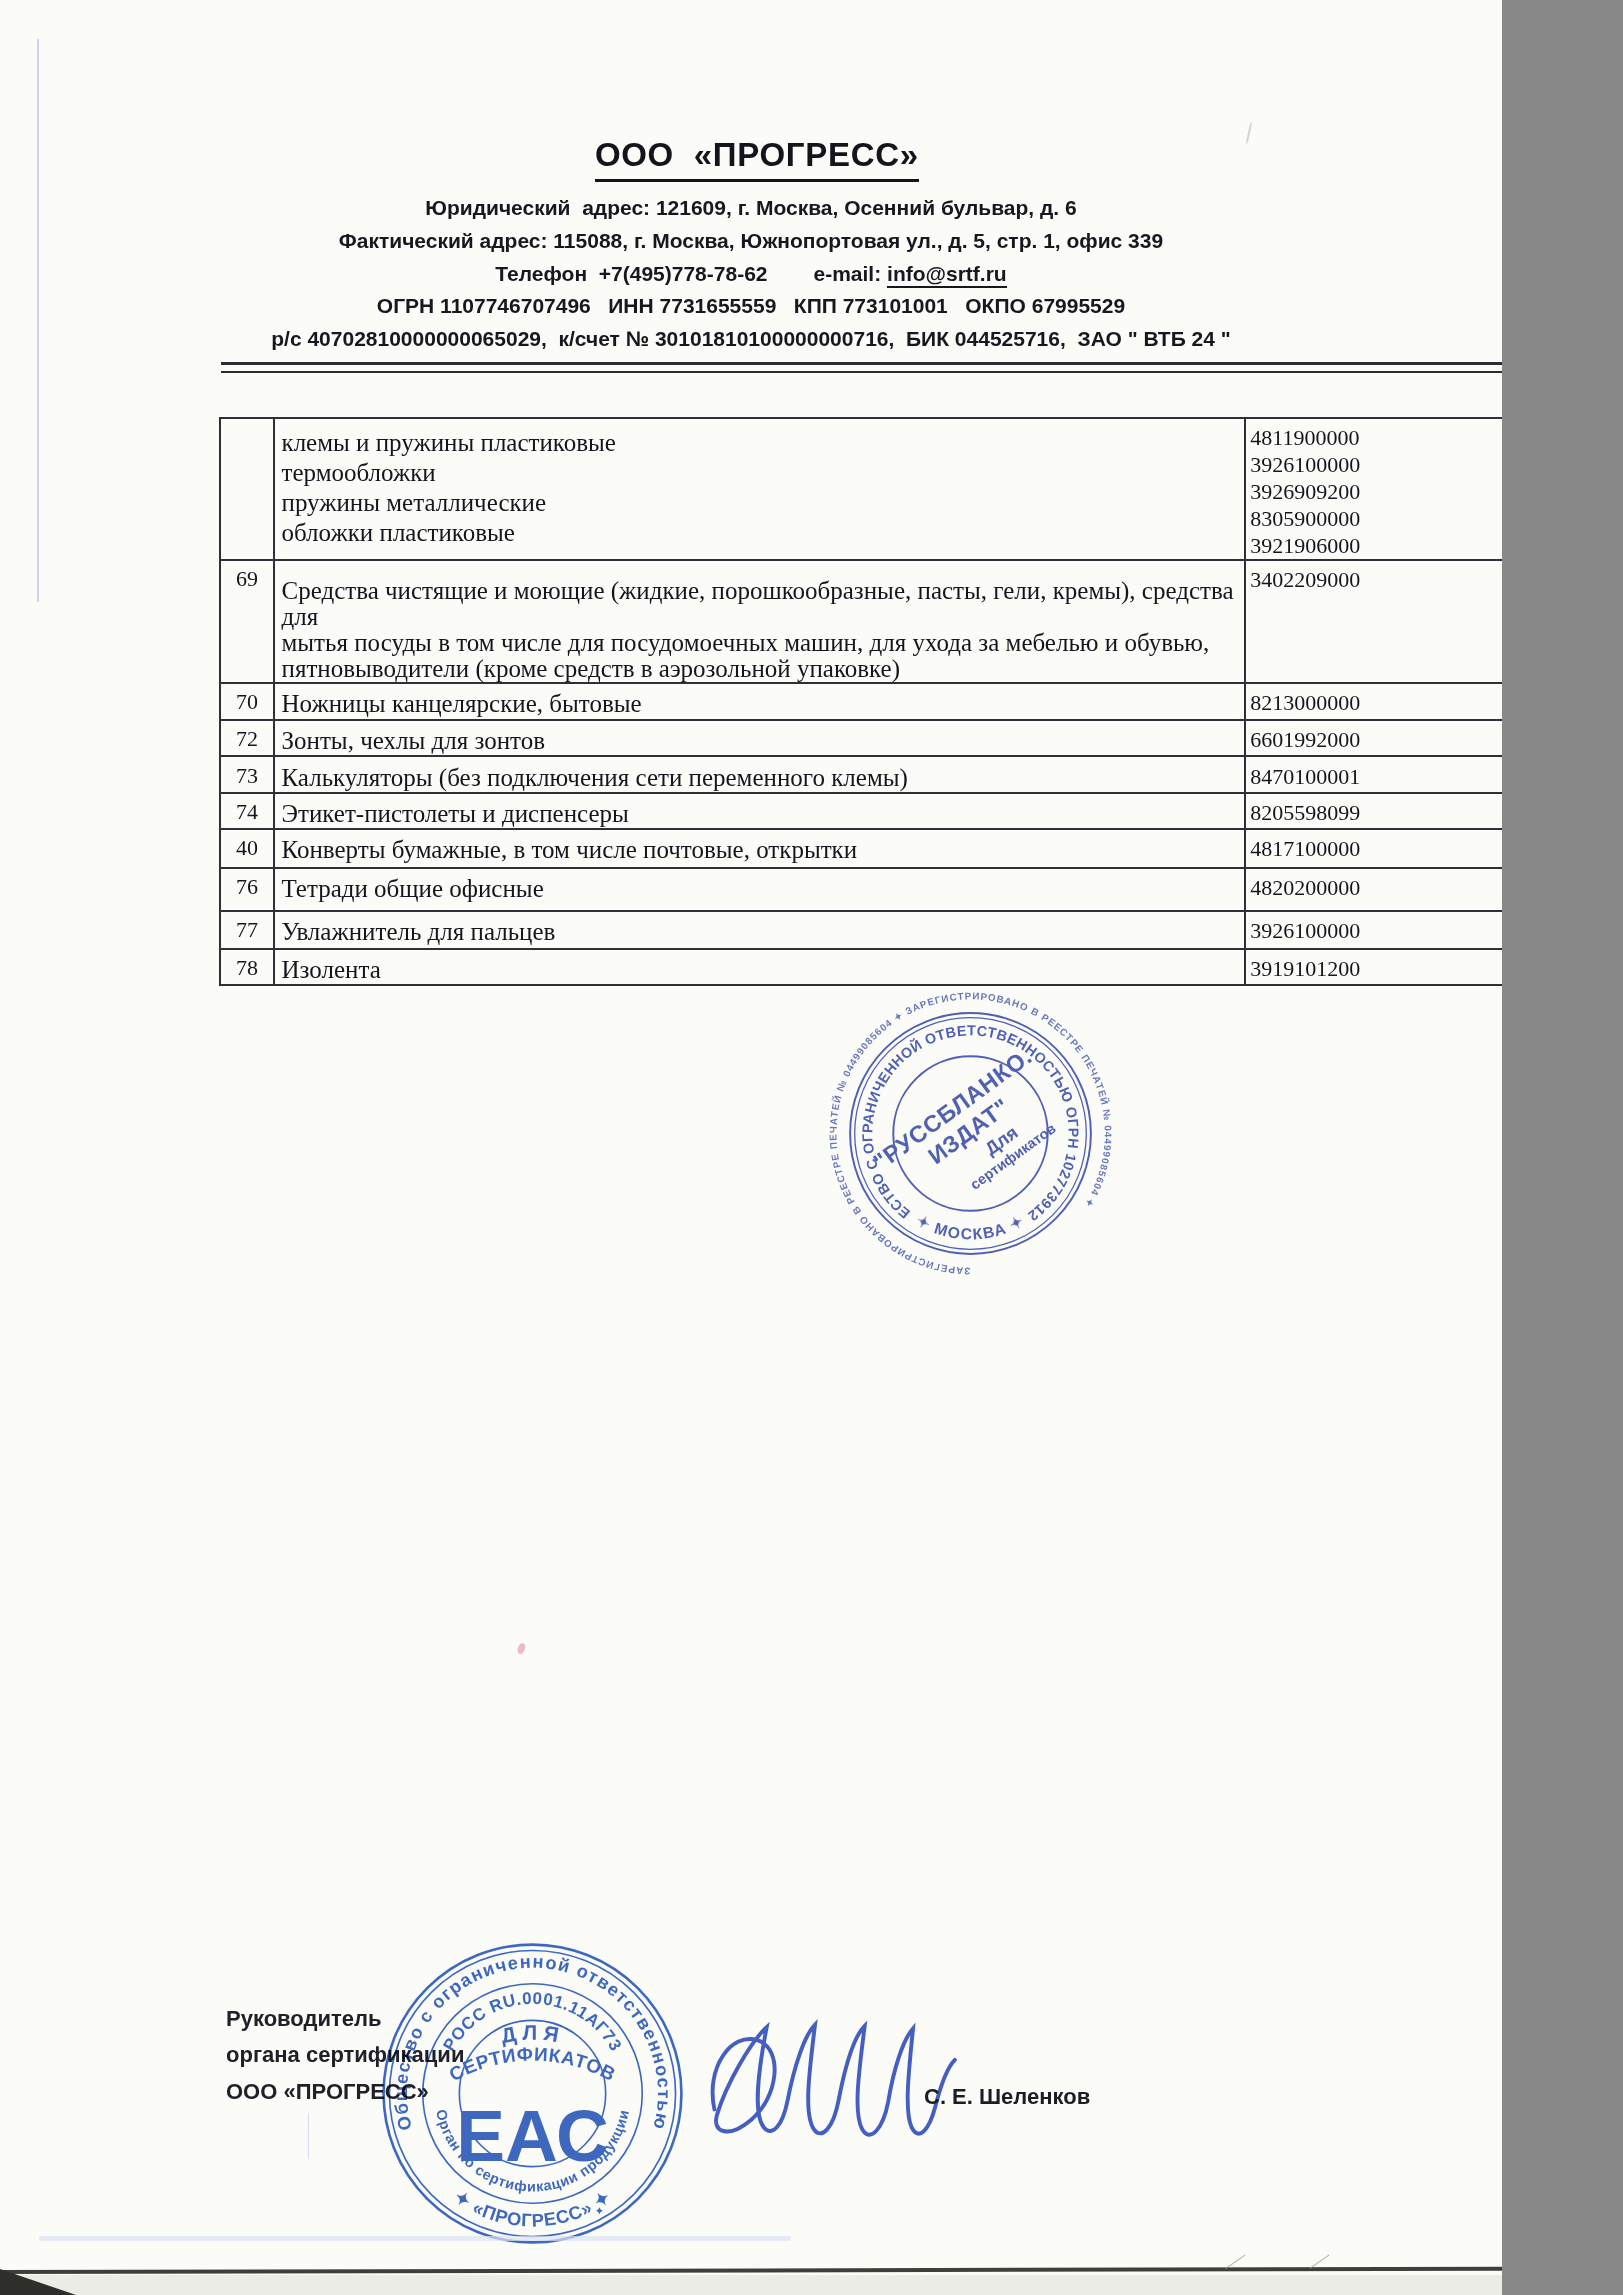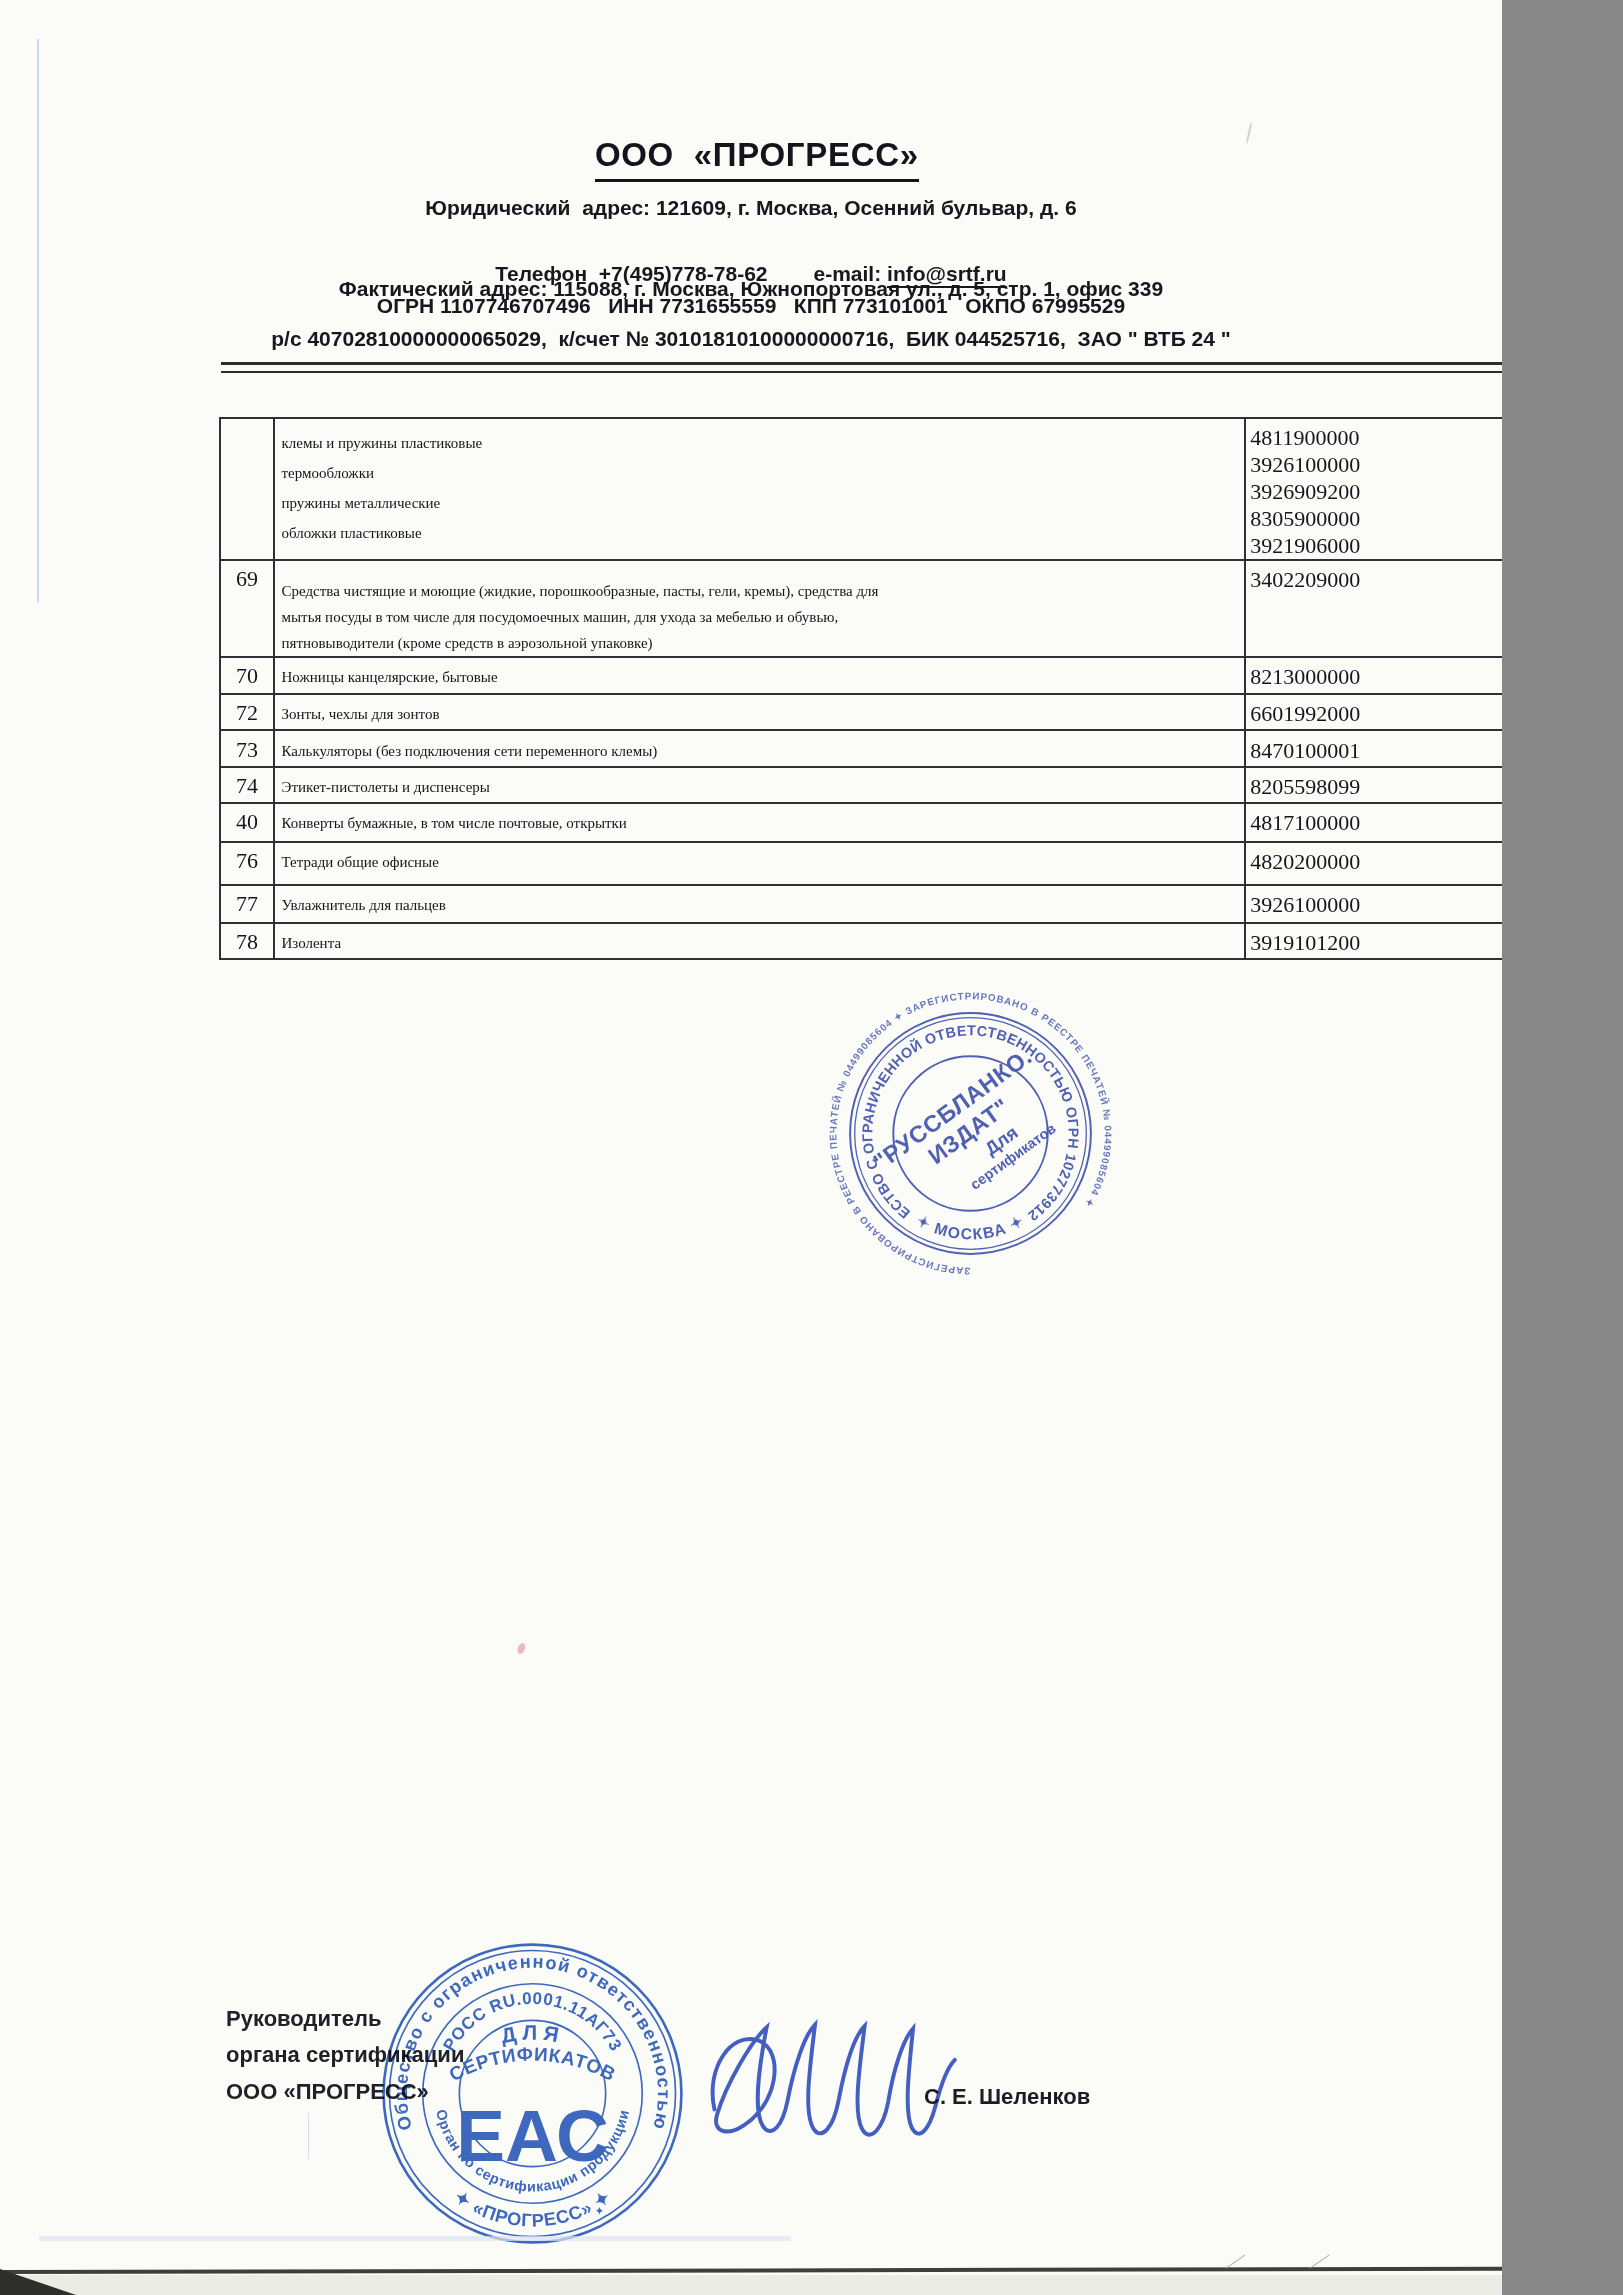--- a/index.html
+++ b/index.html
@@ -13,21 +13,21 @@
   .h-line{font-size:21px;font-weight:700;color:#17171f;}
   .email-wrap{margin-left:46px;}
   .u{border-bottom:2px solid #17171f;padding-bottom:0.7px;}
   .rule-a{left:221px;top:362px;width:1298px;height:3.3px;background:#2c2c34;}
   .rule-b{left:221px;top:371px;width:1298px;height:2px;background:#2c2c34;}
   
   table.goods{position:absolute;left:219px;top:417px;border-collapse:collapse;table-layout:fixed;width:1290px;}
   table.goods td{border:2px solid #2f2f37;vertical-align:top;font-family:"Liberation Serif",serif;
                  color:#15151d;white-space:pre-line;overflow:hidden;}
   td.t-num{width:50px;text-align:center;font-size:22px;padding-top:5.2px;}
-  td.t-desc{width:959px;font-size:15px;line-height:29px;padding:5.2px 3.9px 0 6.5px;}
+  td.t-desc{width:959px;font-size:25px;line-height:29px;padding:5.2px 3.9px 0 6.5px;}
   td.t-code{width:281px;font-size:22px;line-height:27.5px;padding:5.2px 0 0 3.9px;}
   tr.r-cont td.t-desc{line-height:30px;padding-top:9.2px;}
   tr.r-cont td.t-code{line-height:27px;}
   tr.r-69 td.t-desc{line-height:26px;padding-top:17px;}
   
   svg.stamp{position:absolute;mix-blend-mode:multiply;}
   svg.stamp-registry text{fill:#4254b2;stroke:none;}
   svg.stamp-registry .ring{stroke:#4254b2;fill:none;}
   svg.stamp-eac text{fill:#2f5fc0;stroke:none;}
   svg.stamp-eac .ring{stroke:#2f5fc0;fill:none;}
@@ -54,21 +54,21 @@
 
   <div class="abs blue-line-left"></div>
   <div class="abs blue-line-foot"></div>
   <div class="abs pink-speck"></div>
   <div class="abs gray-squiggle"></div>
 
   <div class="abs center-row" style="top:124px;">
     <span class="doc-title">ООО  «ПРОГРЕСС»</span>
   </div>
   <div class="abs center-row h-line" style="top:196px;">Юридический  адрес: 121609, г. Москва, Осенний бульвар, д. 6</div>
-  <div class="abs center-row h-line" style="top:229px;margin-top:48px;">Фактический адрес: 115088, г. Москва, Южнопортовая ул., д. 5, стр. 1, офис 339</div>
+  <div class="abs center-row h-line" style="top:229px;">Фактический адрес: 115088, г. Москва, Южнопортовая ул., д. 5, стр. 1, офис 339</div>
   <div class="abs center-row h-line" style="top:262px;"><span>Телефон  +7(495)778-78-62</span><span class="email-wrap">e-mail: </span><span class="u">info@srtf.ru</span></div>
   <div class="abs center-row h-line" style="top:294px;">ОГРН 1107746707496   ИНН 7731655559   КПП 773101001   ОКПО 67995529</div>
   <div class="abs center-row h-line" style="top:327px;">р/с 40702810000000065029,  к/счет № 30101810100000000716,  БИК 044525716,  ЗАО " ВТБ 24 "</div>
   <div class="abs rule-a"></div>
   <div class="abs rule-b"></div>
 
   <table class="goods">
     <tbody>
         <tr class="r-cont" style="height:139px;">
       <td class="t-num"></td>

